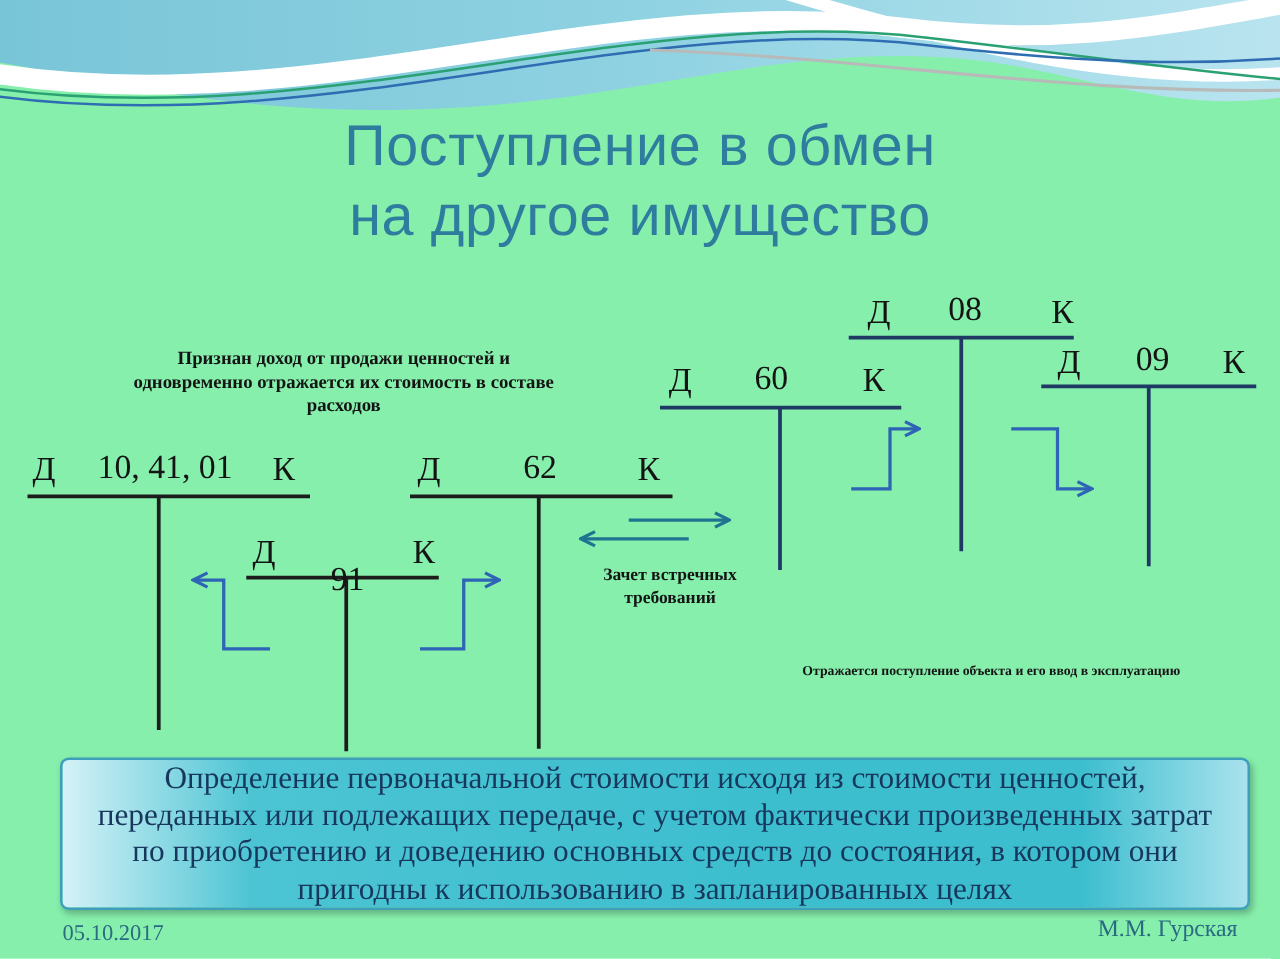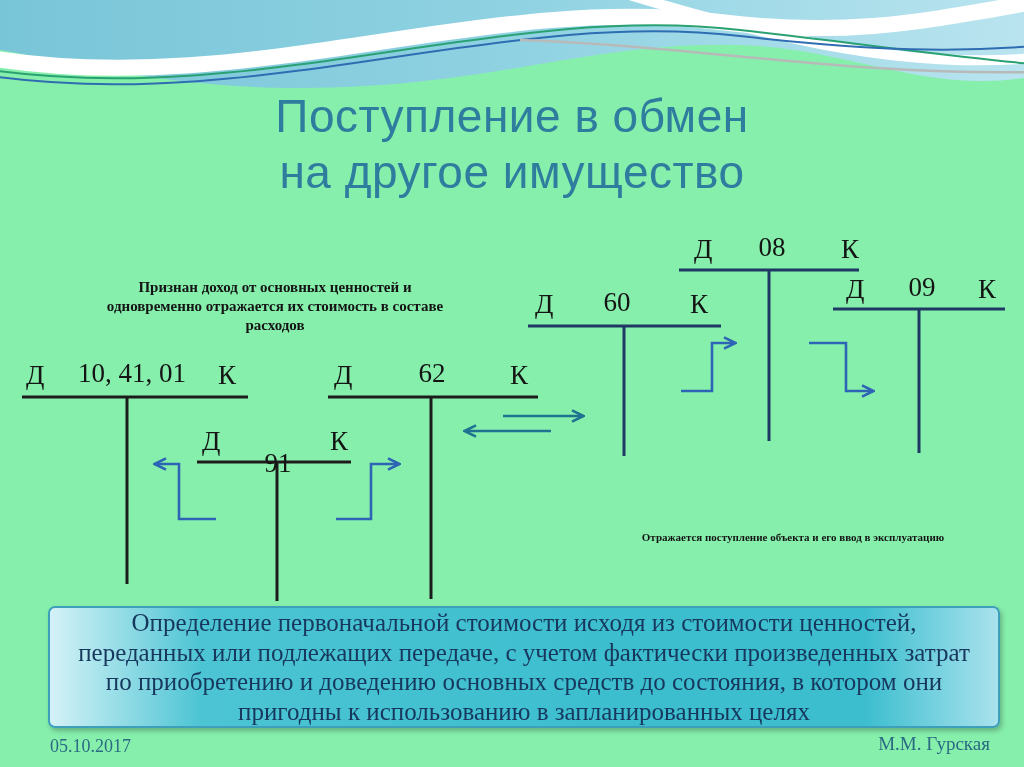--- a/index.html
+++ b/index.html
@@ -170,21 +170,22 @@
   <span class="lbl d-k">К</span>
 
   <span class="lbl e-d">Д</span>
   <span class="lbl code e-c">08</span>
   <span class="lbl e-k">К</span>
 
   <span class="lbl f-d">Д</span>
   <span class="lbl code f-c">09</span>
   <span class="lbl f-k">К</span>
 
-  <div class="note note-income">Признан доход от основных ценностей и одновременно отражается их стоимость в составе расходов</div>
+  <div class="note note-income">Признан доход от продажи ценностей и одновременно отражается их стоимость в составе расходов</div>
+  <div class="note note-offset">Зачет встречных требований</div>
   <div class="note note-receipt">Отражается  поступление объекта и его ввод в эксплуатацию</div>
 
   <div class="summary-box">
     <div class="summary-text">Определение первоначальной стоимости исходя из стоимости ценностей, переданных или подлежащих передаче, с учетом фактически произведенных затрат по приобретению и доведению основных средств до состояния, в котором они пригодны к использованию в запланированных целях</div>
   </div>
 
   <div class="footer-date">05.10.2017</div>
   <div class="footer-author">М.М. Гурская</div>
 
 </div>

